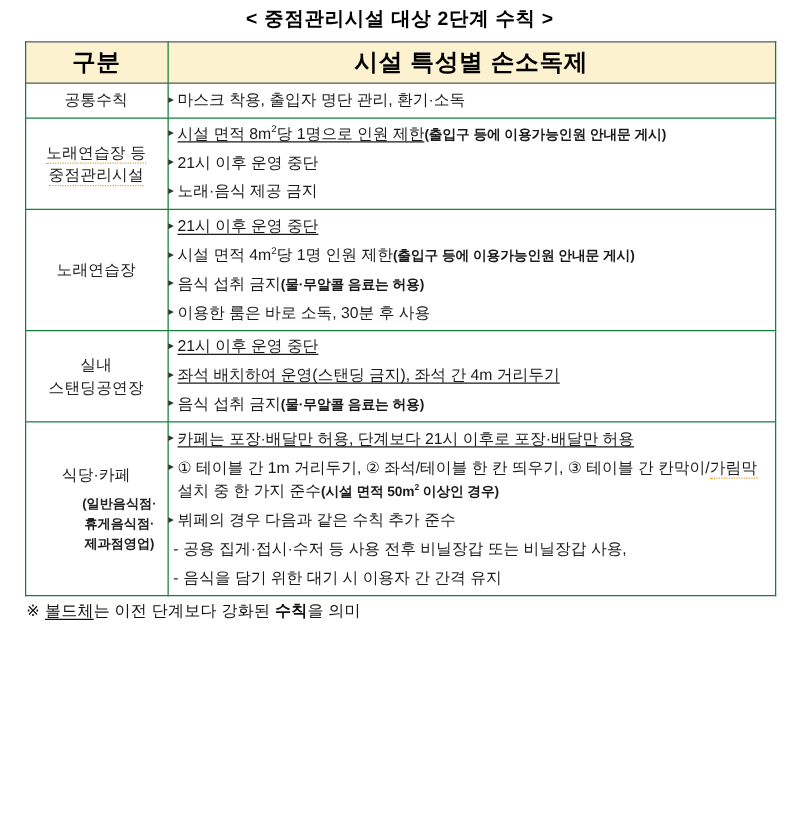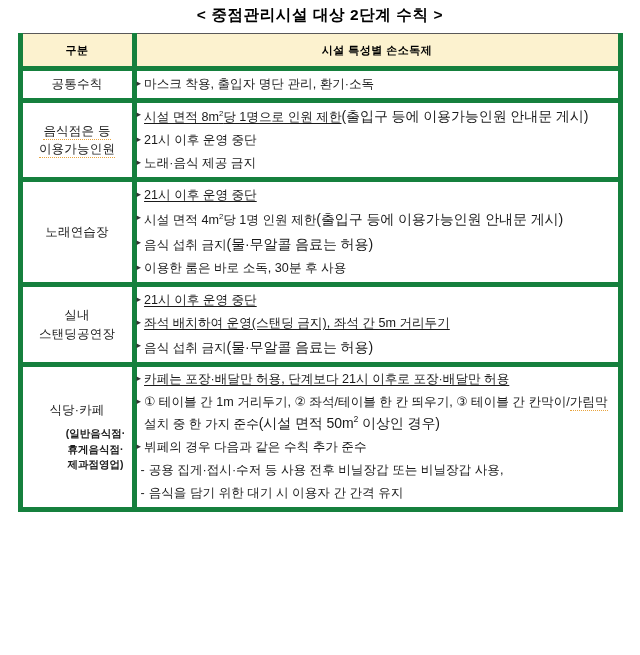--- a/index.html
+++ b/index.html
@@ -36,27 +36,27 @@
 
   
   .rules-table {
     border-collapse: collapse;
     table-layout: fixed;
     width: 600px;
     margin: 0 auto;
     border: 1.5px solid #595959;
   }
   .rules-table td, .rules-table th {
-    border: 5px solid #15803d;
+    border: 1px solid #15803d;
     vertical-align: middle;
     padding: 0;
   }
   .rules-table thead th {
     background: #fcf2cf;
-    font-size: 11px;
+    font-size: 19px;
     font-weight: bold;
     color: #000;
     height: 32px;
     letter-spacing: 0.5px;
     border-bottom: 1.5px solid #595959;
     border-top: 1.5px solid #595959;
   }
   .col-div { width: 114px; }
   .col-rules { width: 486px; }
 
@@ -119,22 +119,22 @@
   .rule-line .txt {
     flex: 1 1 auto;
   }
   .bold-u {
     font-weight: normal;
     text-decoration: underline;
     text-underline-offset: 2px;
   }
   .b { font-weight: bold; }
   .small-note {
-    font-size: 14px;
-    font-weight: normal;
+    font-size: 11px;
+    font-weight: bold;
     letter-spacing: -0.1px;
   }
   sup { font-size: 0.62em; vertical-align: super; line-height: 0; }
 
   
   .footnote {
     width: 600px;
     margin: 4px auto 0 auto;
     font-size: 12.8px;
     color: #111;
@@ -168,21 +168,21 @@
           </td>
           <td class="rules-cell">
             <div class="rule-line">
               <span class="bullet">▸</span>
               <span class="txt"><span>마스크 착용, 출입자 명단 관리, 환기·소독</span></span>
             </div>
           </td>
         </tr>
         <tr>
           <td class="cat-cell">
-            <span class="cat-main two-line"><span class="spell">음식점은 등</span><br><span class="spell">이용가능인원</span></span>
+            <span class="cat-main two-line"><span class="spell">노래연습장 등</span><br><span class="spell">중점관리시설</span></span>
           </td>
           <td class="rules-cell">
             <div class="rule-line">
               <span class="bullet">▸</span>
               <span class="txt"><span class="bold-u">시설 면적 8m<sup>2</sup>당 1명으로 인원 제한</span><span class="small-note">(출입구 등에 이용가능인원 안내문 게시)</span></span>
             </div>
             <div class="rule-line">
               <span class="bullet">▸</span>
               <span class="txt"><span>21시 이후 운영 중단</span></span>
             </div>
@@ -219,21 +219,21 @@
           <td class="cat-cell">
             <span class="cat-main two-line">실내<br>스탠딩공연장</span>
           </td>
           <td class="rules-cell">
             <div class="rule-line">
               <span class="bullet">▸</span>
               <span class="txt"><span class="bold-u">21시 이후 운영 중단</span></span>
             </div>
             <div class="rule-line">
               <span class="bullet">▸</span>
-              <span class="txt"><span class="bold-u">좌석 배치하여 운영(스탠딩 금지), 좌석 간 5m 거리두기 </span></span>
+              <span class="txt"><span class="bold-u">좌석 배치하여 운영(스탠딩 금지), 좌석 간 4m 거리두기 </span></span>
             </div>
             <div class="rule-line">
               <span class="bullet">▸</span>
               <span class="txt"><span>음식 섭취 금지</span><span class="small-note">(물·무알콜 음료는 허용)</span></span>
             </div>
           </td>
         </tr>
         <tr>
           <td class="cat-cell">
             <span class="cat-main">식당·카페</span>
@@ -258,14 +258,17 @@
             </div>
             <div class="rule-line">
               <span class="dash">-</span>
               <span class="txt"><span>음식을 담기 위한 대기 시 이용자 간 간격 유지</span></span>
             </div>
           </td>
         </tr>
       </tbody>
   </table>
 
+  <div class="footnote">
+    <span class="fn-mark">※</span><span class="bold-u">볼드체</span><span>는 이전 단계보다 강화된 </span><span class="b">수칙</span><span>을 의미</span>
+  </div>
 
 </div>
 
 </body></html>

